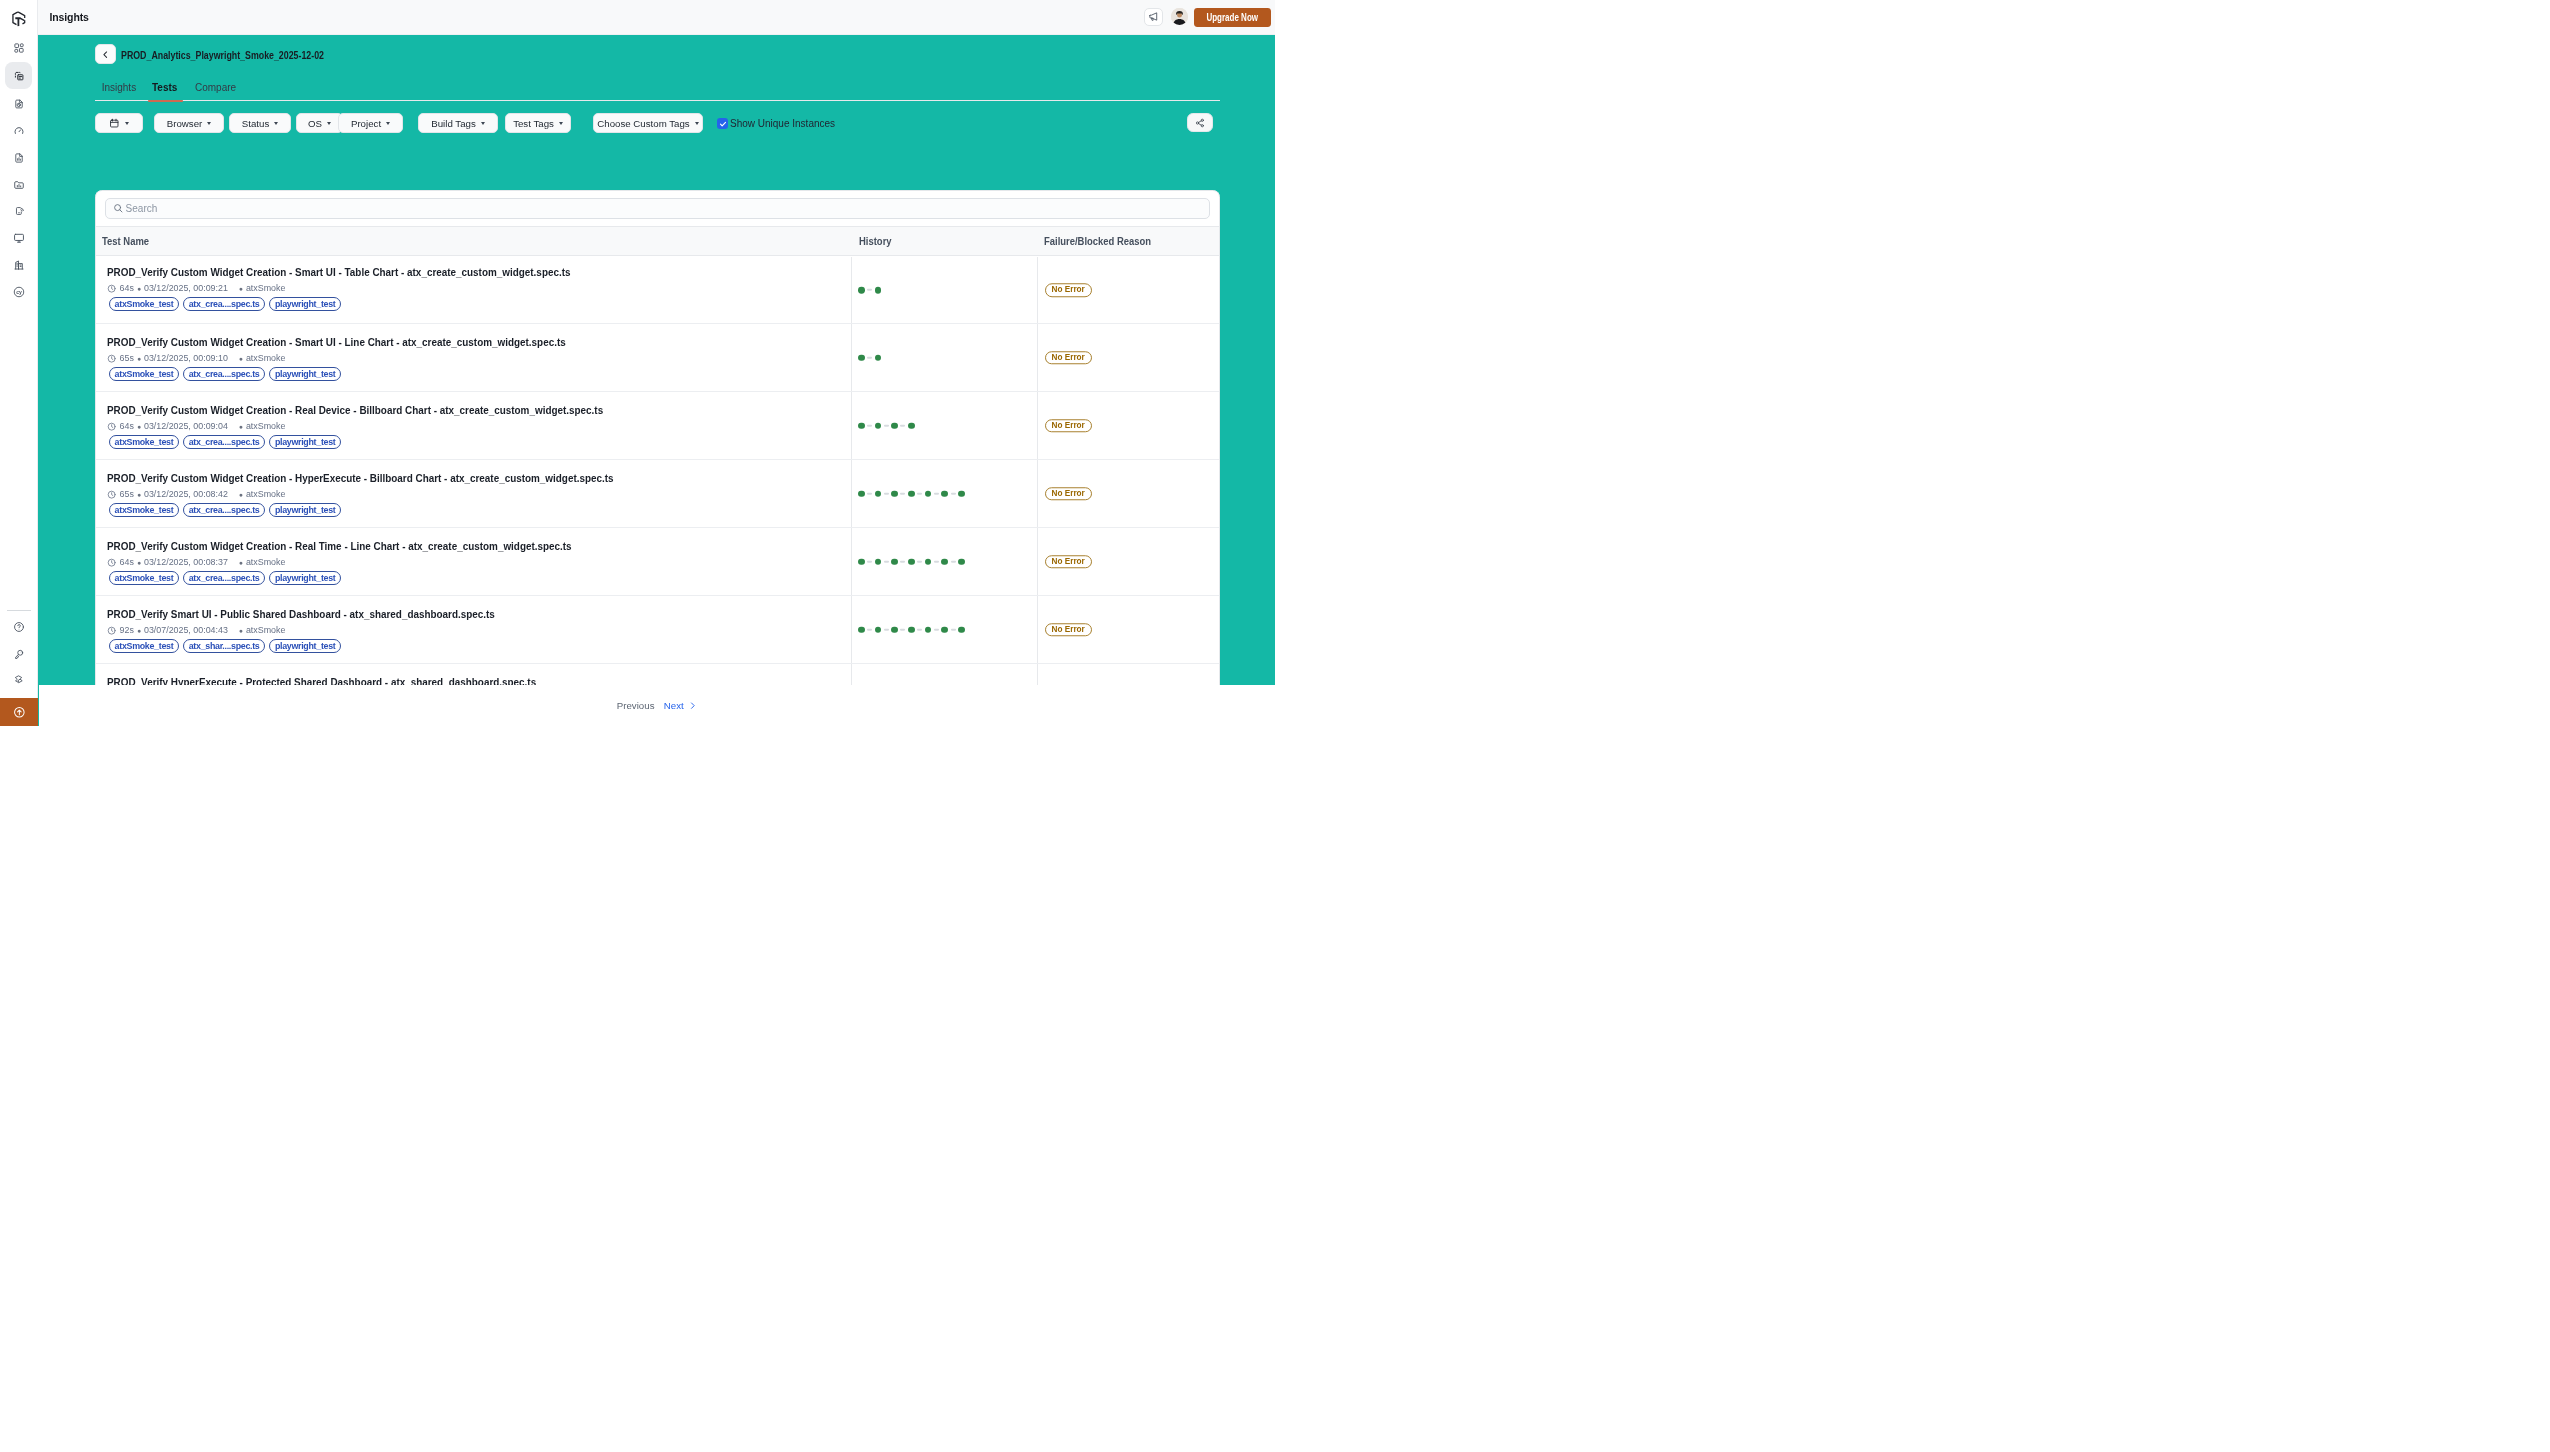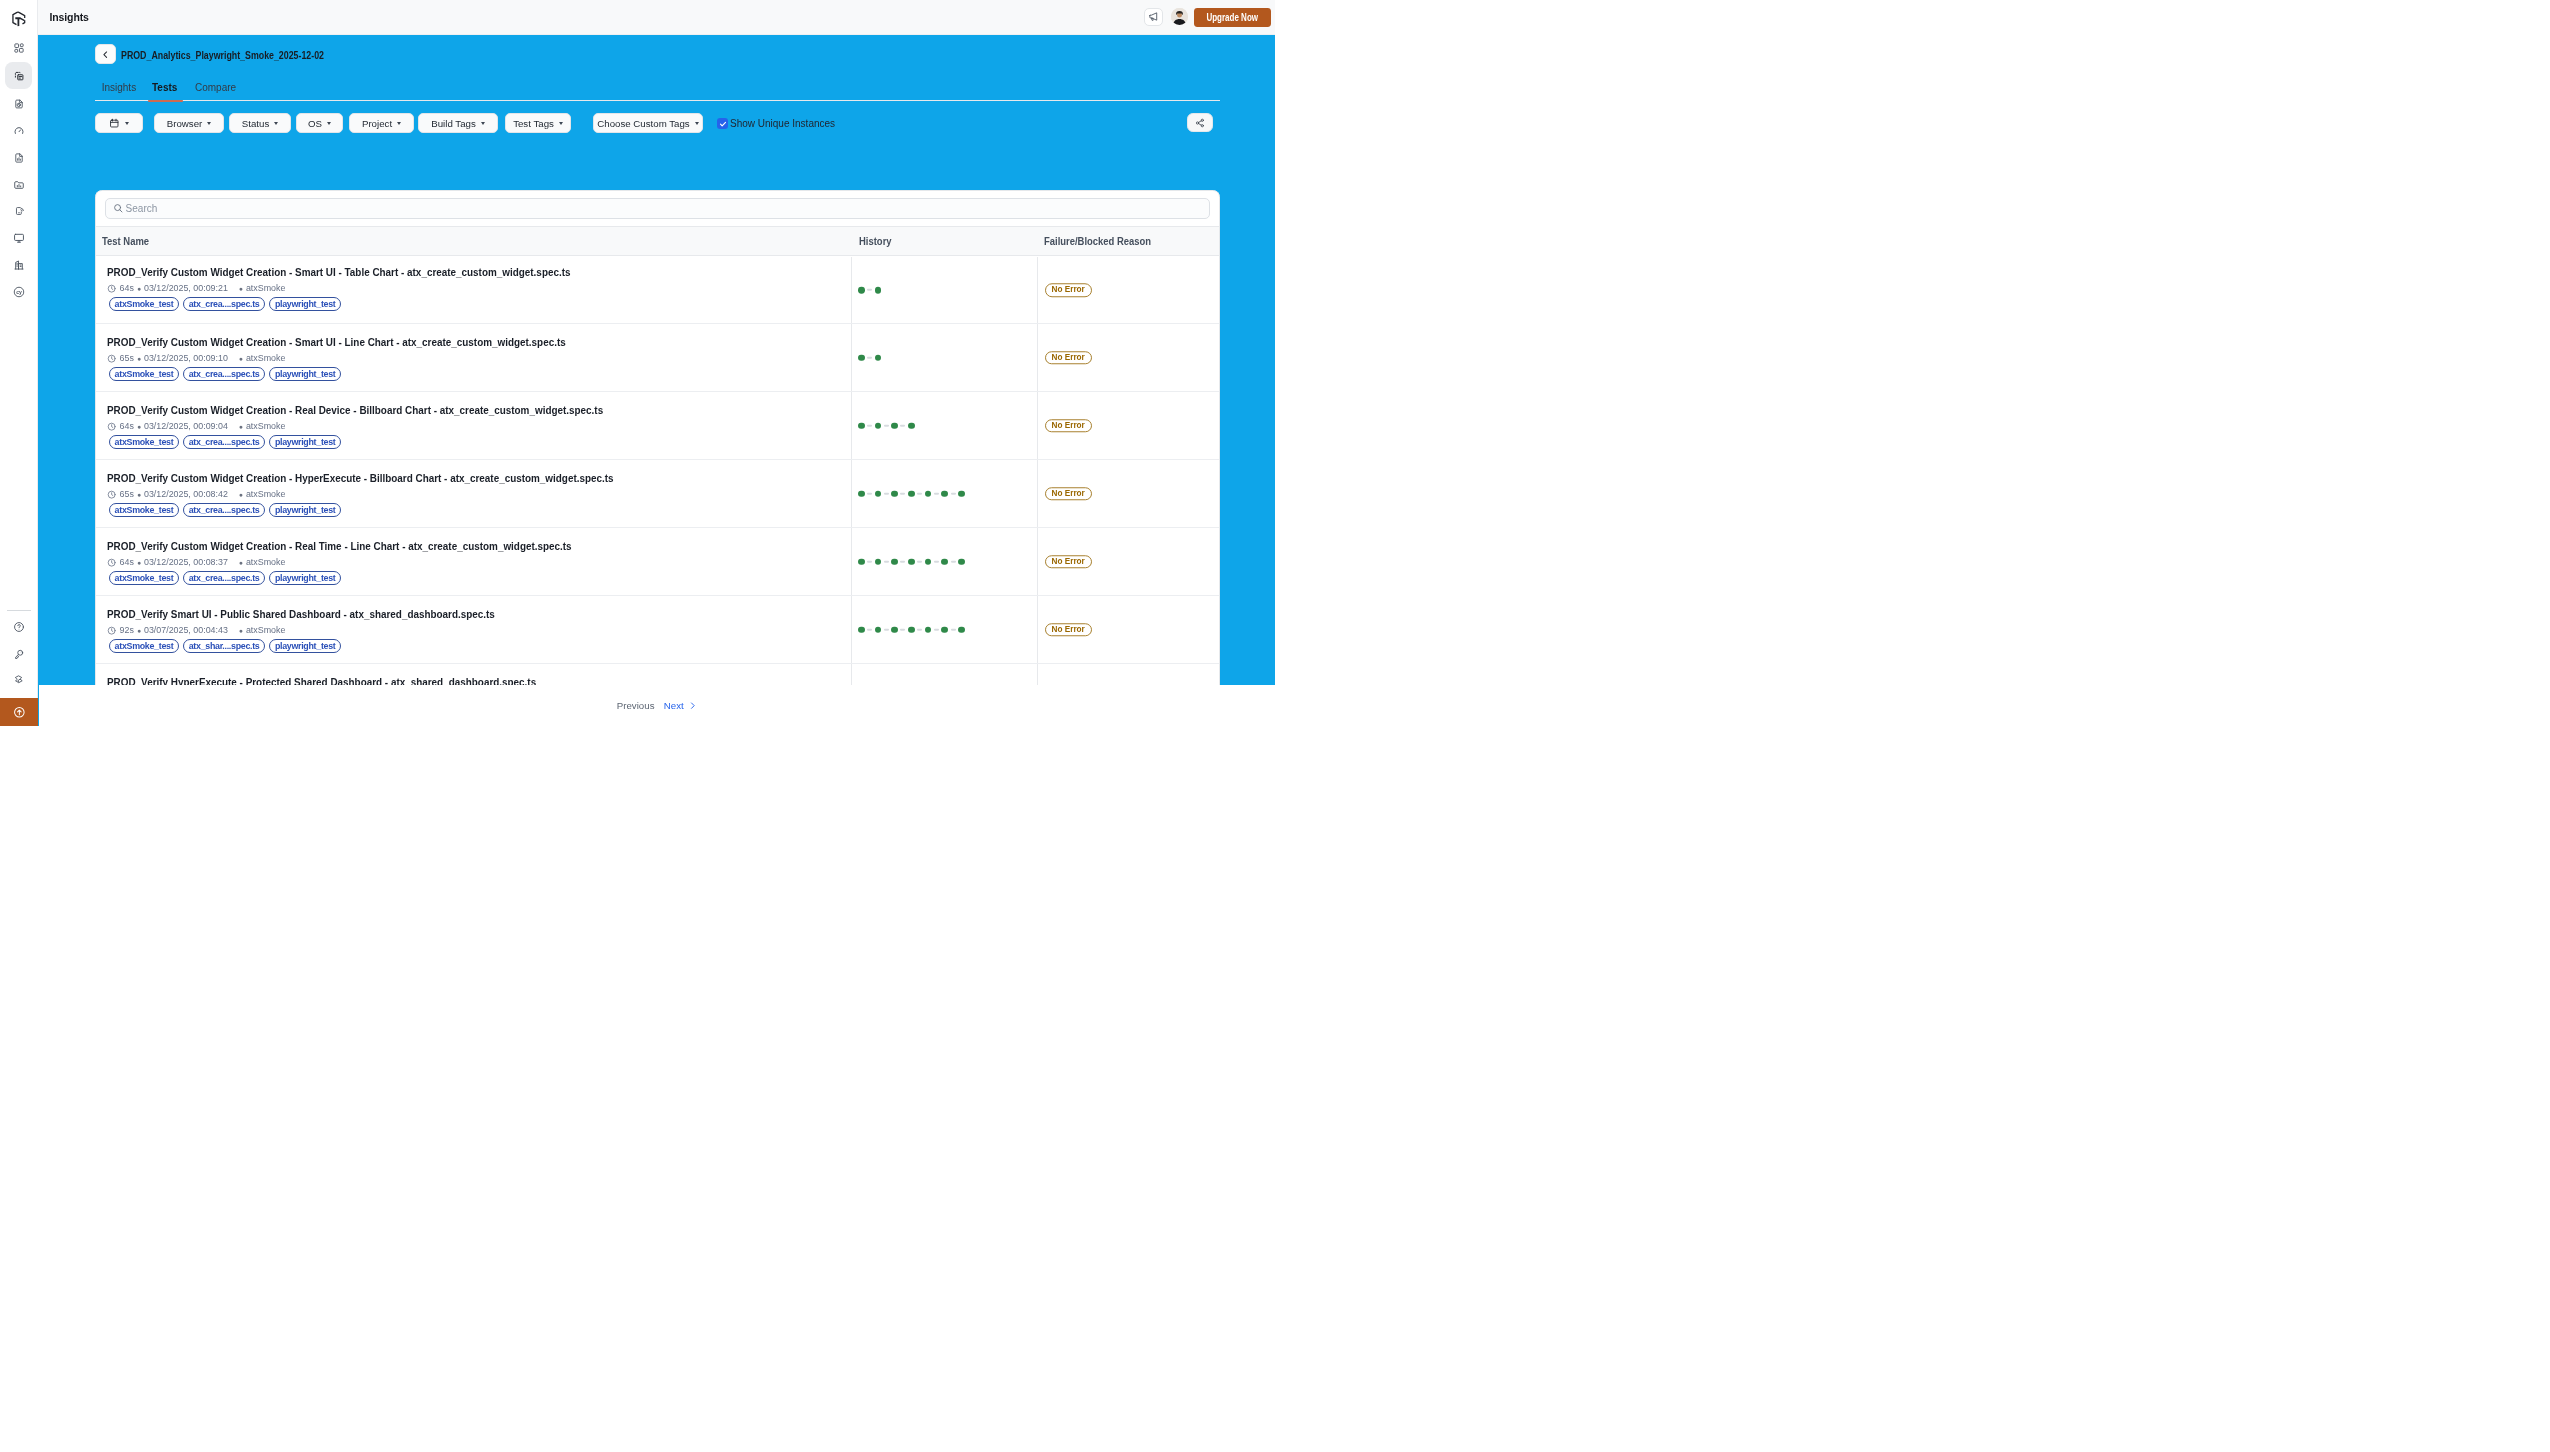--- a/index.html
+++ b/index.html
@@ -14,21 +14,21 @@
 #sideorange { position:absolute; left:0; bottom:0; width:38px; height:28px; background:#b3581e; display:flex; align-items:center; justify-content:center; }
 
 
 #topbar { position:absolute; left:38px; top:0; right:0; height:35px; background:#f8f9fa; border-bottom:0.8px solid #eef0f2; z-index:30; }
 #topbar .ttl { position:absolute; left:11.4px; top:11.4px; font-size:10.5px; font-weight:bold; color:#16191e; letter-spacing:-0.1px; }
 #mega { position:absolute; left:1106px; top:7.6px; width:18.6px; height:18.6px; background:#fff; border:0.8px solid #e3e6e9; border-radius:5px; display:flex; align-items:center; justify-content:center; }
 #avatar { position:absolute; left:1133px; top:8.4px; width:17px; height:17px; border-radius:50%; background:#e8e4de; overflow:hidden; }
 #upg { position:absolute; left:1156px; top:8px; width:77px; height:18.6px; background:#b3581e; border-radius:3.4px; color:#fff; font-size:10px; font-weight:bold; display:flex; align-items:center; justify-content:center; }
 
 
-#main { position:absolute; left:38px; top:35px; right:0; bottom:0; background:#0ea5e9; }
+#main { position:absolute; left:38px; top:35px; right:0; bottom:0; background:#14b8a6; }
 #backbtn { position:absolute; left:57px; top:9.3px; width:21px; height:20px; border:0.8px solid #e4e7ea; border-radius:5px; background:#fbfcfc; display:flex; align-items:center; justify-content:center; }
 #crumb { position:absolute; left:83px; top:14px; font-size:10.5px; font-weight:bold; color:#181c22; transform:scaleX(0.84); transform-origin:left center; }
 
 #tabs { position:absolute; left:57px; right:55px; top:44px; height:22.3px; border-bottom:0.8px solid #e7e9ec; }
 #tabs .tab { position:absolute; top:0; font-size:10px; color:#333a45; }
 #tabs .tab.b { font-weight:bold; color:#16191e; }
 #tabactive { position:absolute; left:53px; top:21px; width:35px; height:2.1px; background:#cc6b52; border-radius:0.8px; }
 
 
 .fbtn { position:absolute; top:78px; height:20px; border:0.8px solid #e2e5e9; background:#f9fafb; border-radius:5px; display:flex; align-items:center; justify-content:center; gap:5px; font-size:9.7px; color:#1d242e; }
@@ -222,21 +222,21 @@
   <div class="fbtn" style="left:57px; width:48px;">
     <svg class="ic" width="10.5" height="10.5" viewBox="0 0 24 24" fill="none" stroke="#272d36" stroke-width="2" stroke-linejoin="round" stroke-linecap="round">
       <rect x="3.5" y="5" width="17" height="15.5" rx="2"></rect>
       <path d="M3.5 10 H20.5 M8 2.8 V7 M16 2.8 V7"></path>
     </svg>
     <span class="caret"></span>
   </div>
   <div class="fbtn" style="left:116px; width:70px;">Browser <span class="caret"></span></div>
   <div class="fbtn" style="left:191px; width:62px;">Status <span class="caret"></span></div>
   <div class="fbtn" style="left:258px; width:47px;">OS <span class="caret"></span></div>
-  <div class="fbtn" style="left:311px; width:65px;">Project <span class="caret"></span></div>
+  <div class="fbtn" style="left:300px; width:65px;">Project <span class="caret"></span></div>
   <div class="fbtn" style="left:380px; width:80px;">Build Tags <span class="caret"></span></div>
   <div class="fbtn" style="left:467px; width:66px;">Test Tags <span class="caret"></span></div>
   <div class="fbtn" style="left:555px; width:110px;">Choose Custom Tags <span class="caret"></span></div>
   <div id="chk">
     <svg class="ic" width="8" height="8" viewBox="0 0 24 24" fill="none" stroke="#fff" stroke-width="3.4" stroke-linecap="round" stroke-linejoin="round">
         <path d="M4.5 12.5 L9.5 17.5 L19.5 7"></path>
       </svg>
   </div>
   <div id="chklbl">Show Unique Instances</div>
   <div id="sharebtn">

